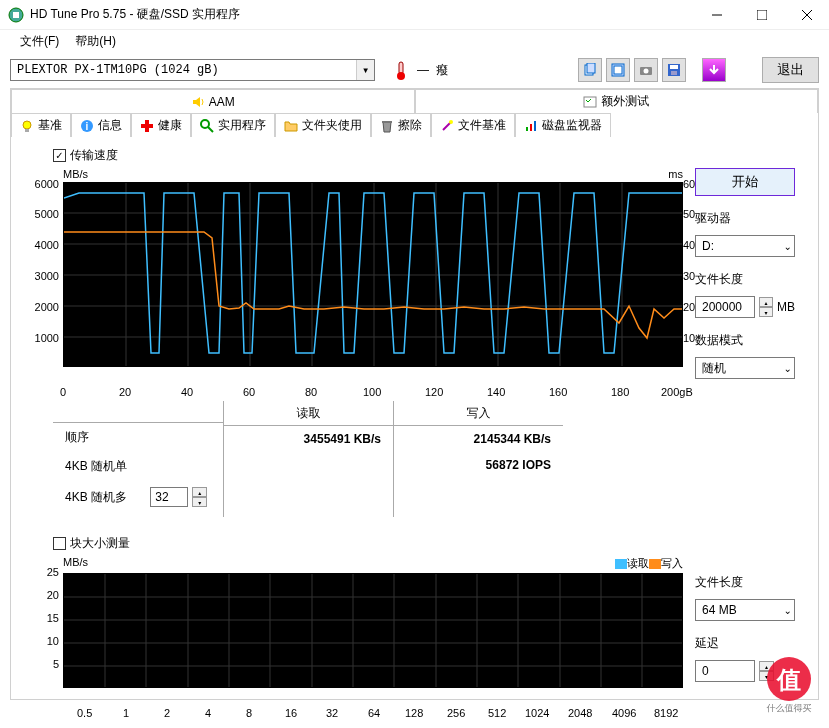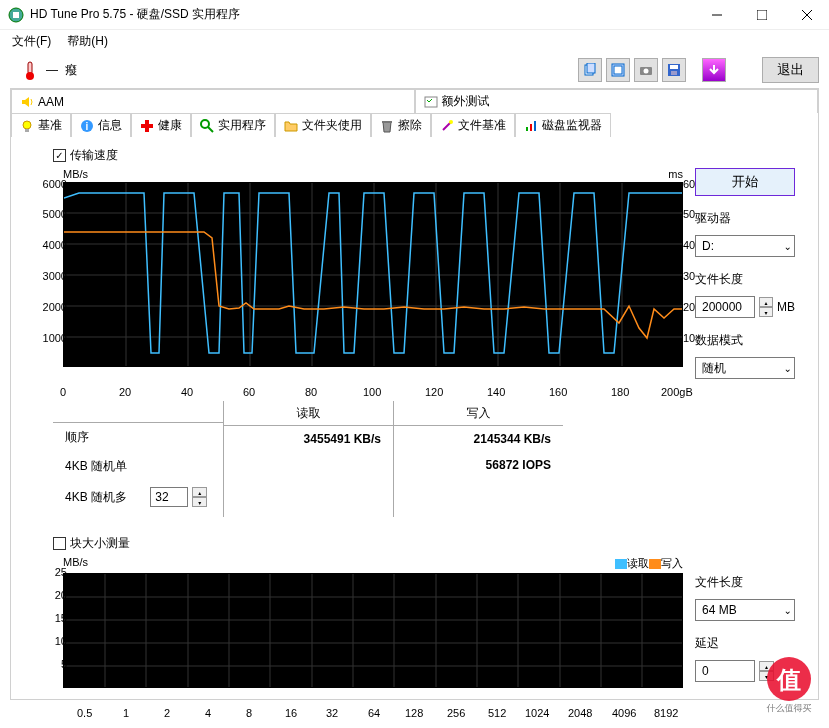--- a/index.html
+++ b/index.html
@@ -3,46 +3,46 @@
 <meta charset="utf-8">
 <style>
 * { box-sizing: border-box; margin: 0; padding: 0; }
 body { font-family: "Segoe UI", "Microsoft YaHei", sans-serif; font-size: 12px; background: #fff; width: 829px; height: 728px; overflow: hidden; }
 
 .titlebar { height: 30px; background: #fff; display: flex; align-items: center; padding: 0 0 0 8px; border-bottom: 1px solid #eee; }
 .titlebar .icon { width: 16px; height: 16px; margin-right: 6px; }
 .titlebar .title { flex: 1; font-size: 12px; color: #000; }
 .titlebar .winbtn { width: 45px; height: 30px; display: flex; align-items: center; justify-content: center; }
 
-.menubar { height: 22px; display: flex; align-items: center; padding: 0 4px; font-size: 12px; text-align: right; }
+.menubar { height: 22px; display: flex; align-items: center; padding: 0 12px; font-size: 12px; text-align: right; }
 .menubar span { padding: 2px 8px; }
 
 .toolbar { height: 36px; display: flex; align-items: center; padding: 4px 10px; gap: 6px; }
 .combo { flex: 0 0 365px; height: 22px; border: 1px solid #7a7a7a; background: #fff; display: flex; align-items: center; padding: 0 6px; font-family: "Courier New", monospace; font-size: 12px; position: relative; }
 .combo .arrow { position: absolute; right: 0; top: 0; width: 18px; height: 20px; display: flex; align-items: center; justify-content: center; border-left: 1px solid #ccc; background: #f0f0f0; }
 .tempicon { width: 20px; height: 20px; display: inline-block; margin-left: 10px; }
 .toolbar .tbtns { display: flex; gap: 4px; margin-left: auto; }
 .tbtn { width: 24px; height: 24px; border: 1px solid #adadad; background: #e1e1e1; display: flex; align-items: center; justify-content: center; font-size: 11px; }
 .exitbtn { margin-left: 30px; padding: 3px 14px; border: 1px solid #adadad; background: #e1e1e1; }
 
 .tabarea { margin: 0 10px; border: 1px solid #d0d0d0; position: relative; }
 .tabrow { display: flex; height: 24px; }
 .tabrow.top .tab { flex: 1; }
-.tab { display: flex; align-items: center; justify-content: flex-start; gap: 4px; font-size: 12px; border: 1px solid #d0d0d0; border-bottom: none; background: #fff; padding: 0 8px; white-space: nowrap; }
+.tab { display: flex; align-items: center; justify-content: center; gap: 4px; font-size: 12px; border: 1px solid #d0d0d0; border-bottom: none; background: #fff; padding: 0 8px; white-space: nowrap; }
 .tab.active { background: #fff; border-top: 1px solid #d0d0d0; position: relative; z-index: 2; }
 .tab .ic { width: 14px; height: 14px; display: inline-block; }
 
 .content { padding: 10px 12px 8px 12px; background: #fff; }
 .row-check { display: flex; align-items: center; gap: 4px; margin-left: 30px; margin-bottom: 4px; }
 .check { width: 13px; height: 13px; border: 1px solid #333; display: inline-flex; align-items: center; justify-content: center; font-size: 10px; }
 
 .chartrow { display: flex; gap: 12px; }
 .chart-outer { position: relative; }
 .chart-bg { background: #000; border: 1px solid #000; position: relative; }
-.yaxis-left { position: absolute; left: 8px; top: 0; width: 38px; text-align: center; font-size: 11px; }
+.yaxis-left { position: absolute; left: 0; top: 0; width: 38px; text-align: center; font-size: 11px; }
 .yaxis-left div { position: absolute; right: 2px; }
 .yaxis-right { position: absolute; right: -18px; top: 0; width: 16px; text-align: left; font-size: 11px; }
 .yaxis-right div { position: absolute; left: 0; }
 .xaxis { position: absolute; bottom: -16px; left: 0; right: 0; font-size: 11px; }
 .xaxis div { position: absolute; }
 
 .sidepanel { width: 100px; display: flex; flex-direction: column; gap: 8px; font-size: 12px; }
 .stbtn { padding: 4px 0; border: 1px solid #6d28d9; background: #e5f1fb; color: #000; text-align: center; }
 .sel { height: 22px; border: 1px solid #7a7a7a; display: flex; align-items: center; padding: 0 6px; position: relative; background: #fff; }
 .sel .arrow { position: absolute; right: 2px; font-size: 10px; }
@@ -92,20 +92,24 @@
       </svg>
     </div>
 </div>
 
 <div class="menubar">
   <span>文件(F)</span>
   <span>帮助(H)</span>
 </div>
 
 <div class="toolbar">
+  <div class="combo">
+    <span>PLEXTOR PX-1TM10PG (1024 gB)</span>
+    <span class="arrow">▾</span>
+  </div>
   <span class="tempicon">
     <svg viewBox="0 0 20 20">
         <rect x="8" y="2" width="4" height="12" rx="2" fill="#fcc" stroke="#900"></rect>
         <circle cx="10" cy="16" r="4" fill="#e00"></circle>
       </svg>
   </span>
   <span style="letter-spacing:2px">— 癈</span>
   <div class="tbtns">
     <div class="tbtn">
         <svg width="14" height="14" viewBox="0 0 14 14">

